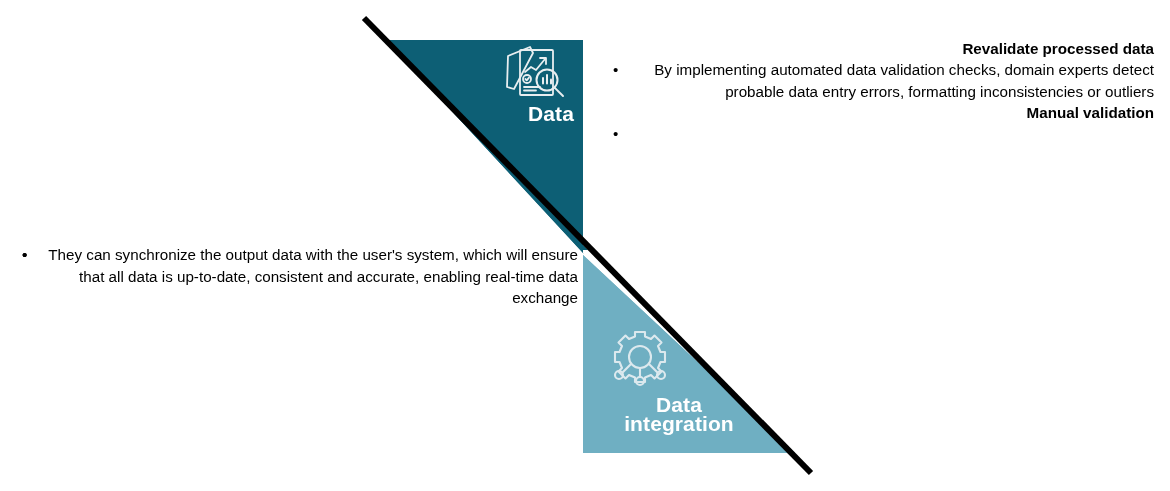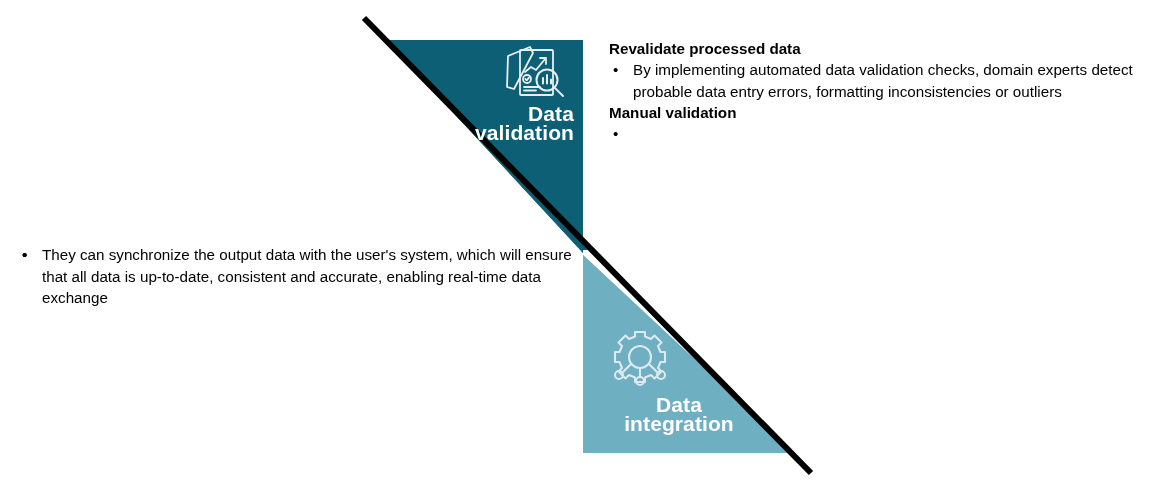--- a/index.html
+++ b/index.html
@@ -76,20 +76,21 @@
     width: 64px;
     height: 64px;
   }
 
   
   .text-panel {
     position: absolute;
     font-size: 15.2px;
     line-height: 21.5px;
     color: #000000;
+    text-align: right;
   }
   .panel-right {
     left: 609px;
     top: 38px;
     width: 545px;
   }
   .panel-left {
     left: 18px;
     top: 244px;
     width: 560px;
@@ -180,21 +181,20 @@
       <line x1="41" y1="37" x2="49" y2="45"></line>
 
       <circle cx="32" cy="54" r="4"></circle>
       <circle cx="11" cy="48" r="4"></circle>
       <circle cx="53" cy="48" r="4"></circle>
     </g>
   </svg>
 
   <div class="stage-label stage-label-validation" style="color: rgb(255, 255, 255);">
     <div>Data</div>
-    <div>validation</div>
   </div>
 
   <div class="stage-label stage-label-integration" style="color: rgb(255, 255, 255);">
     <div>Data</div>
     <div>integration</div>
   </div>
 
   <div class="text-panel panel-right" style="color: rgb(0, 0, 0);">
 
     <div class="block">

